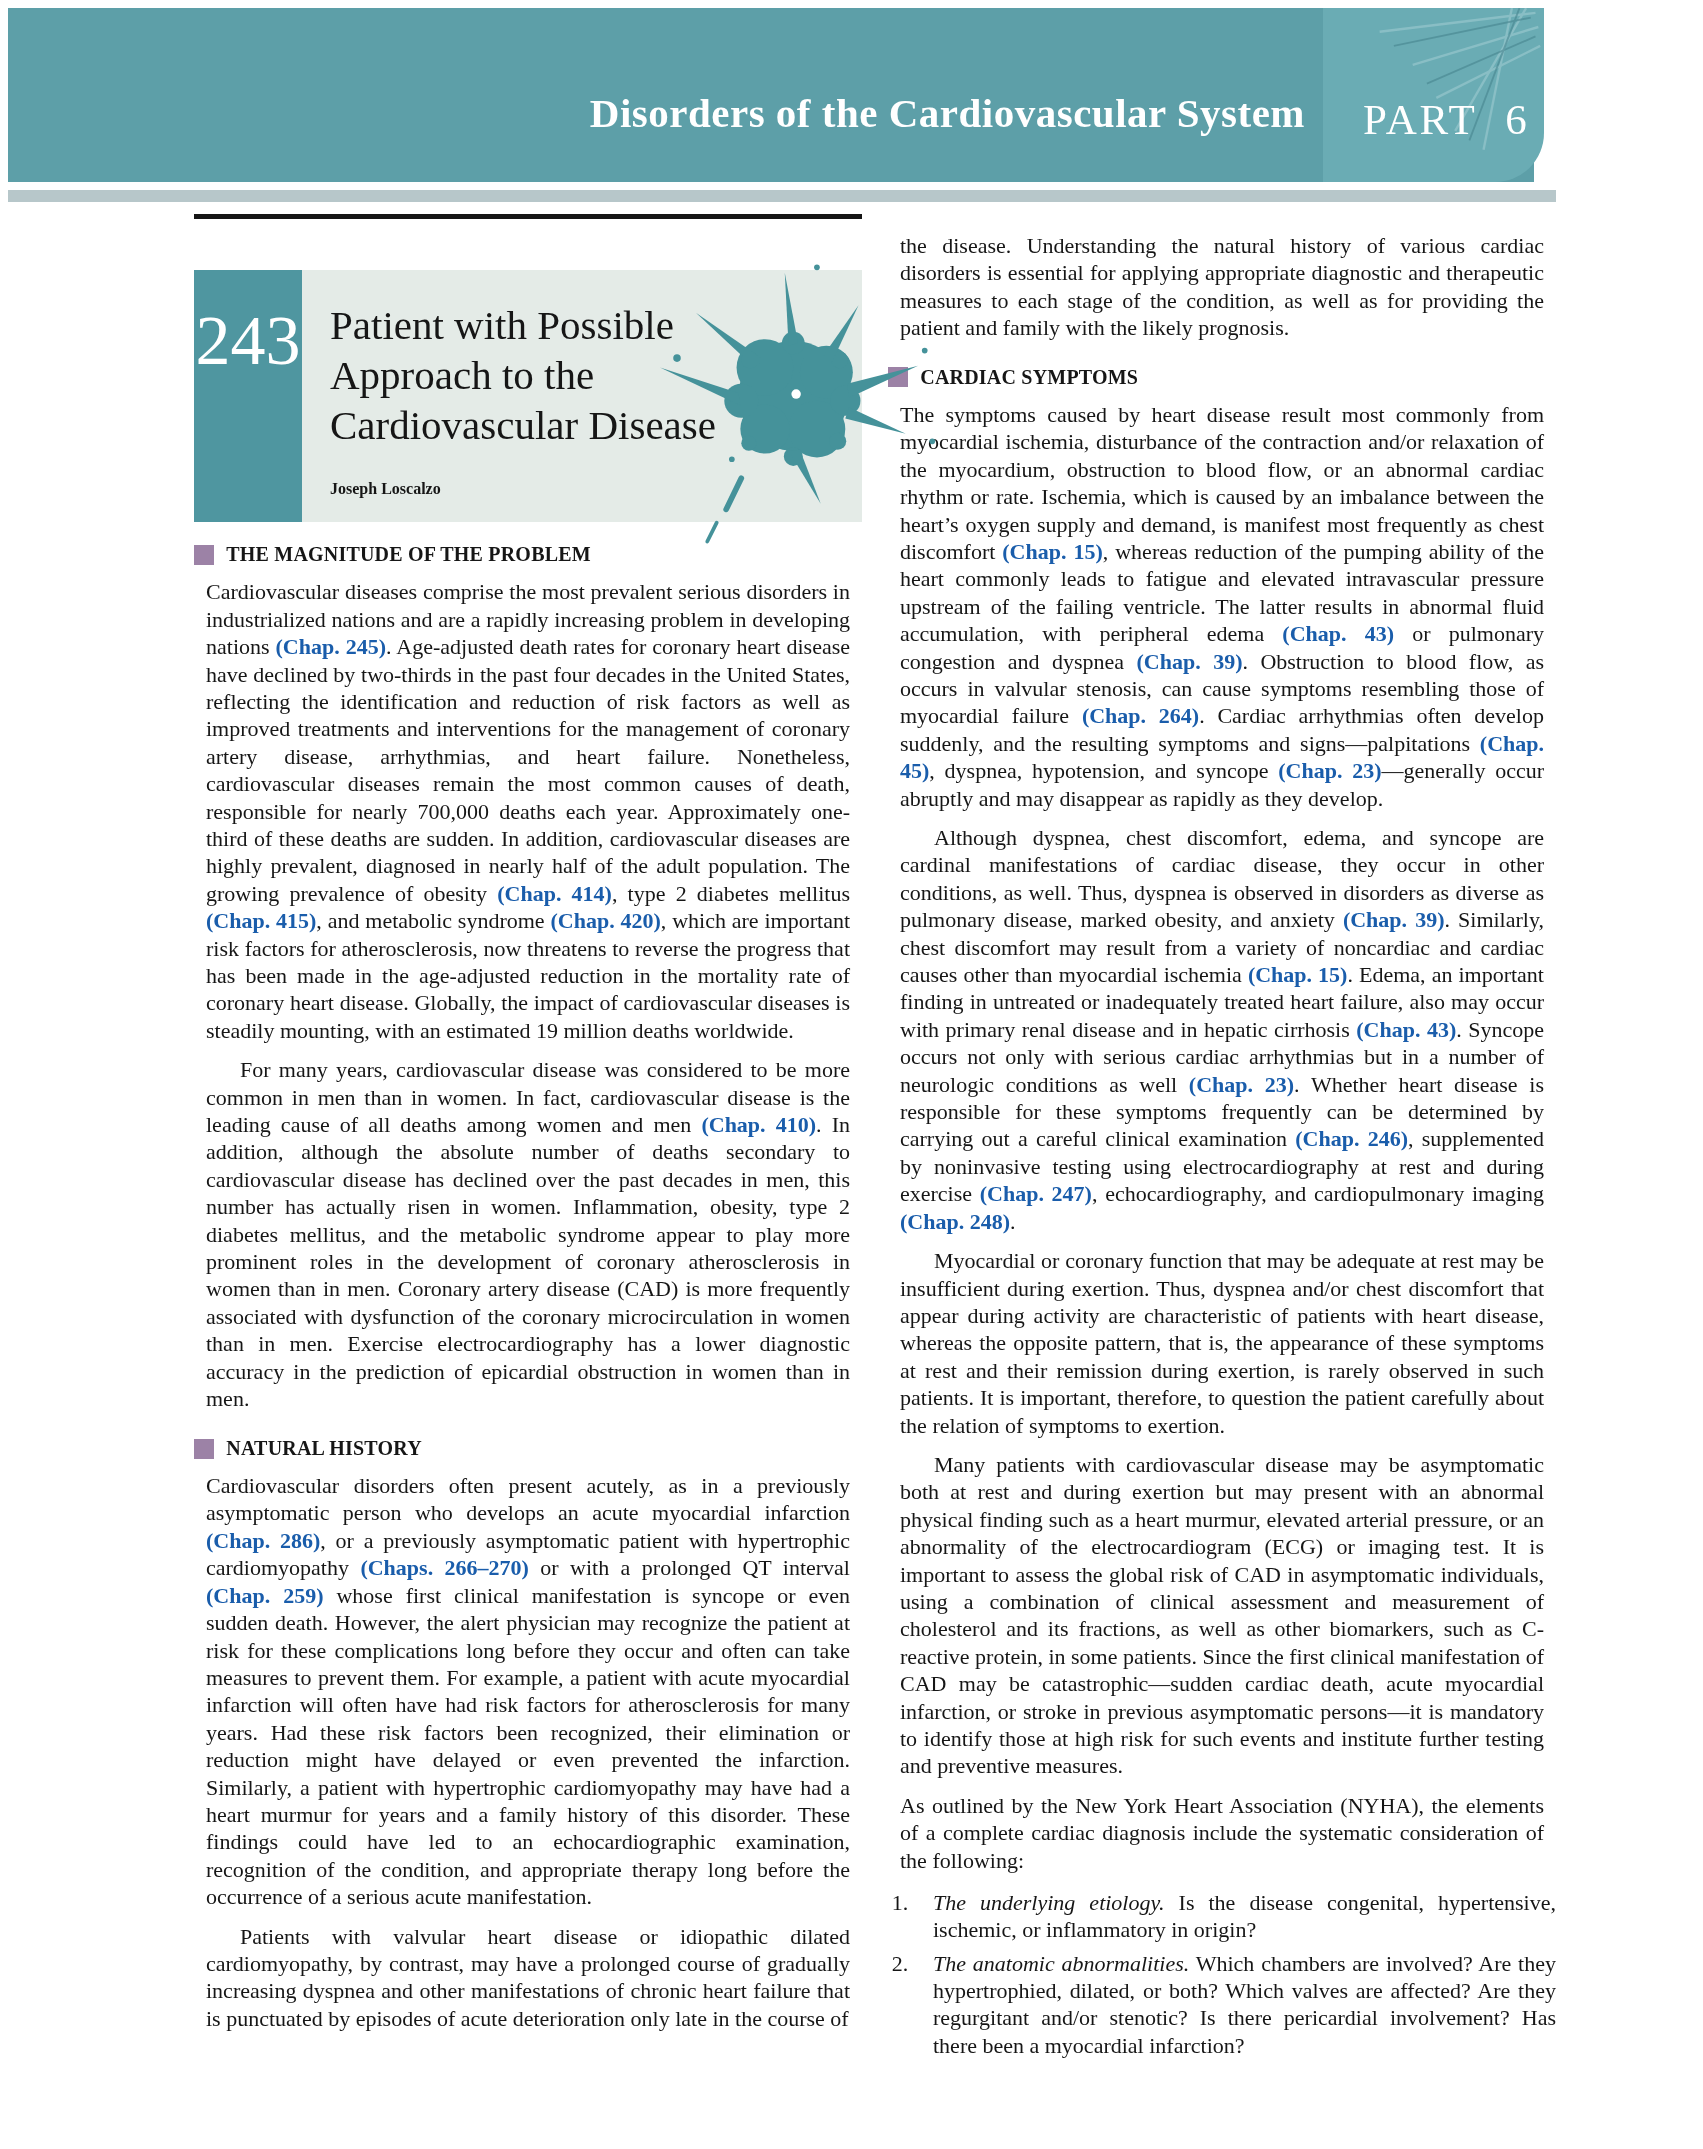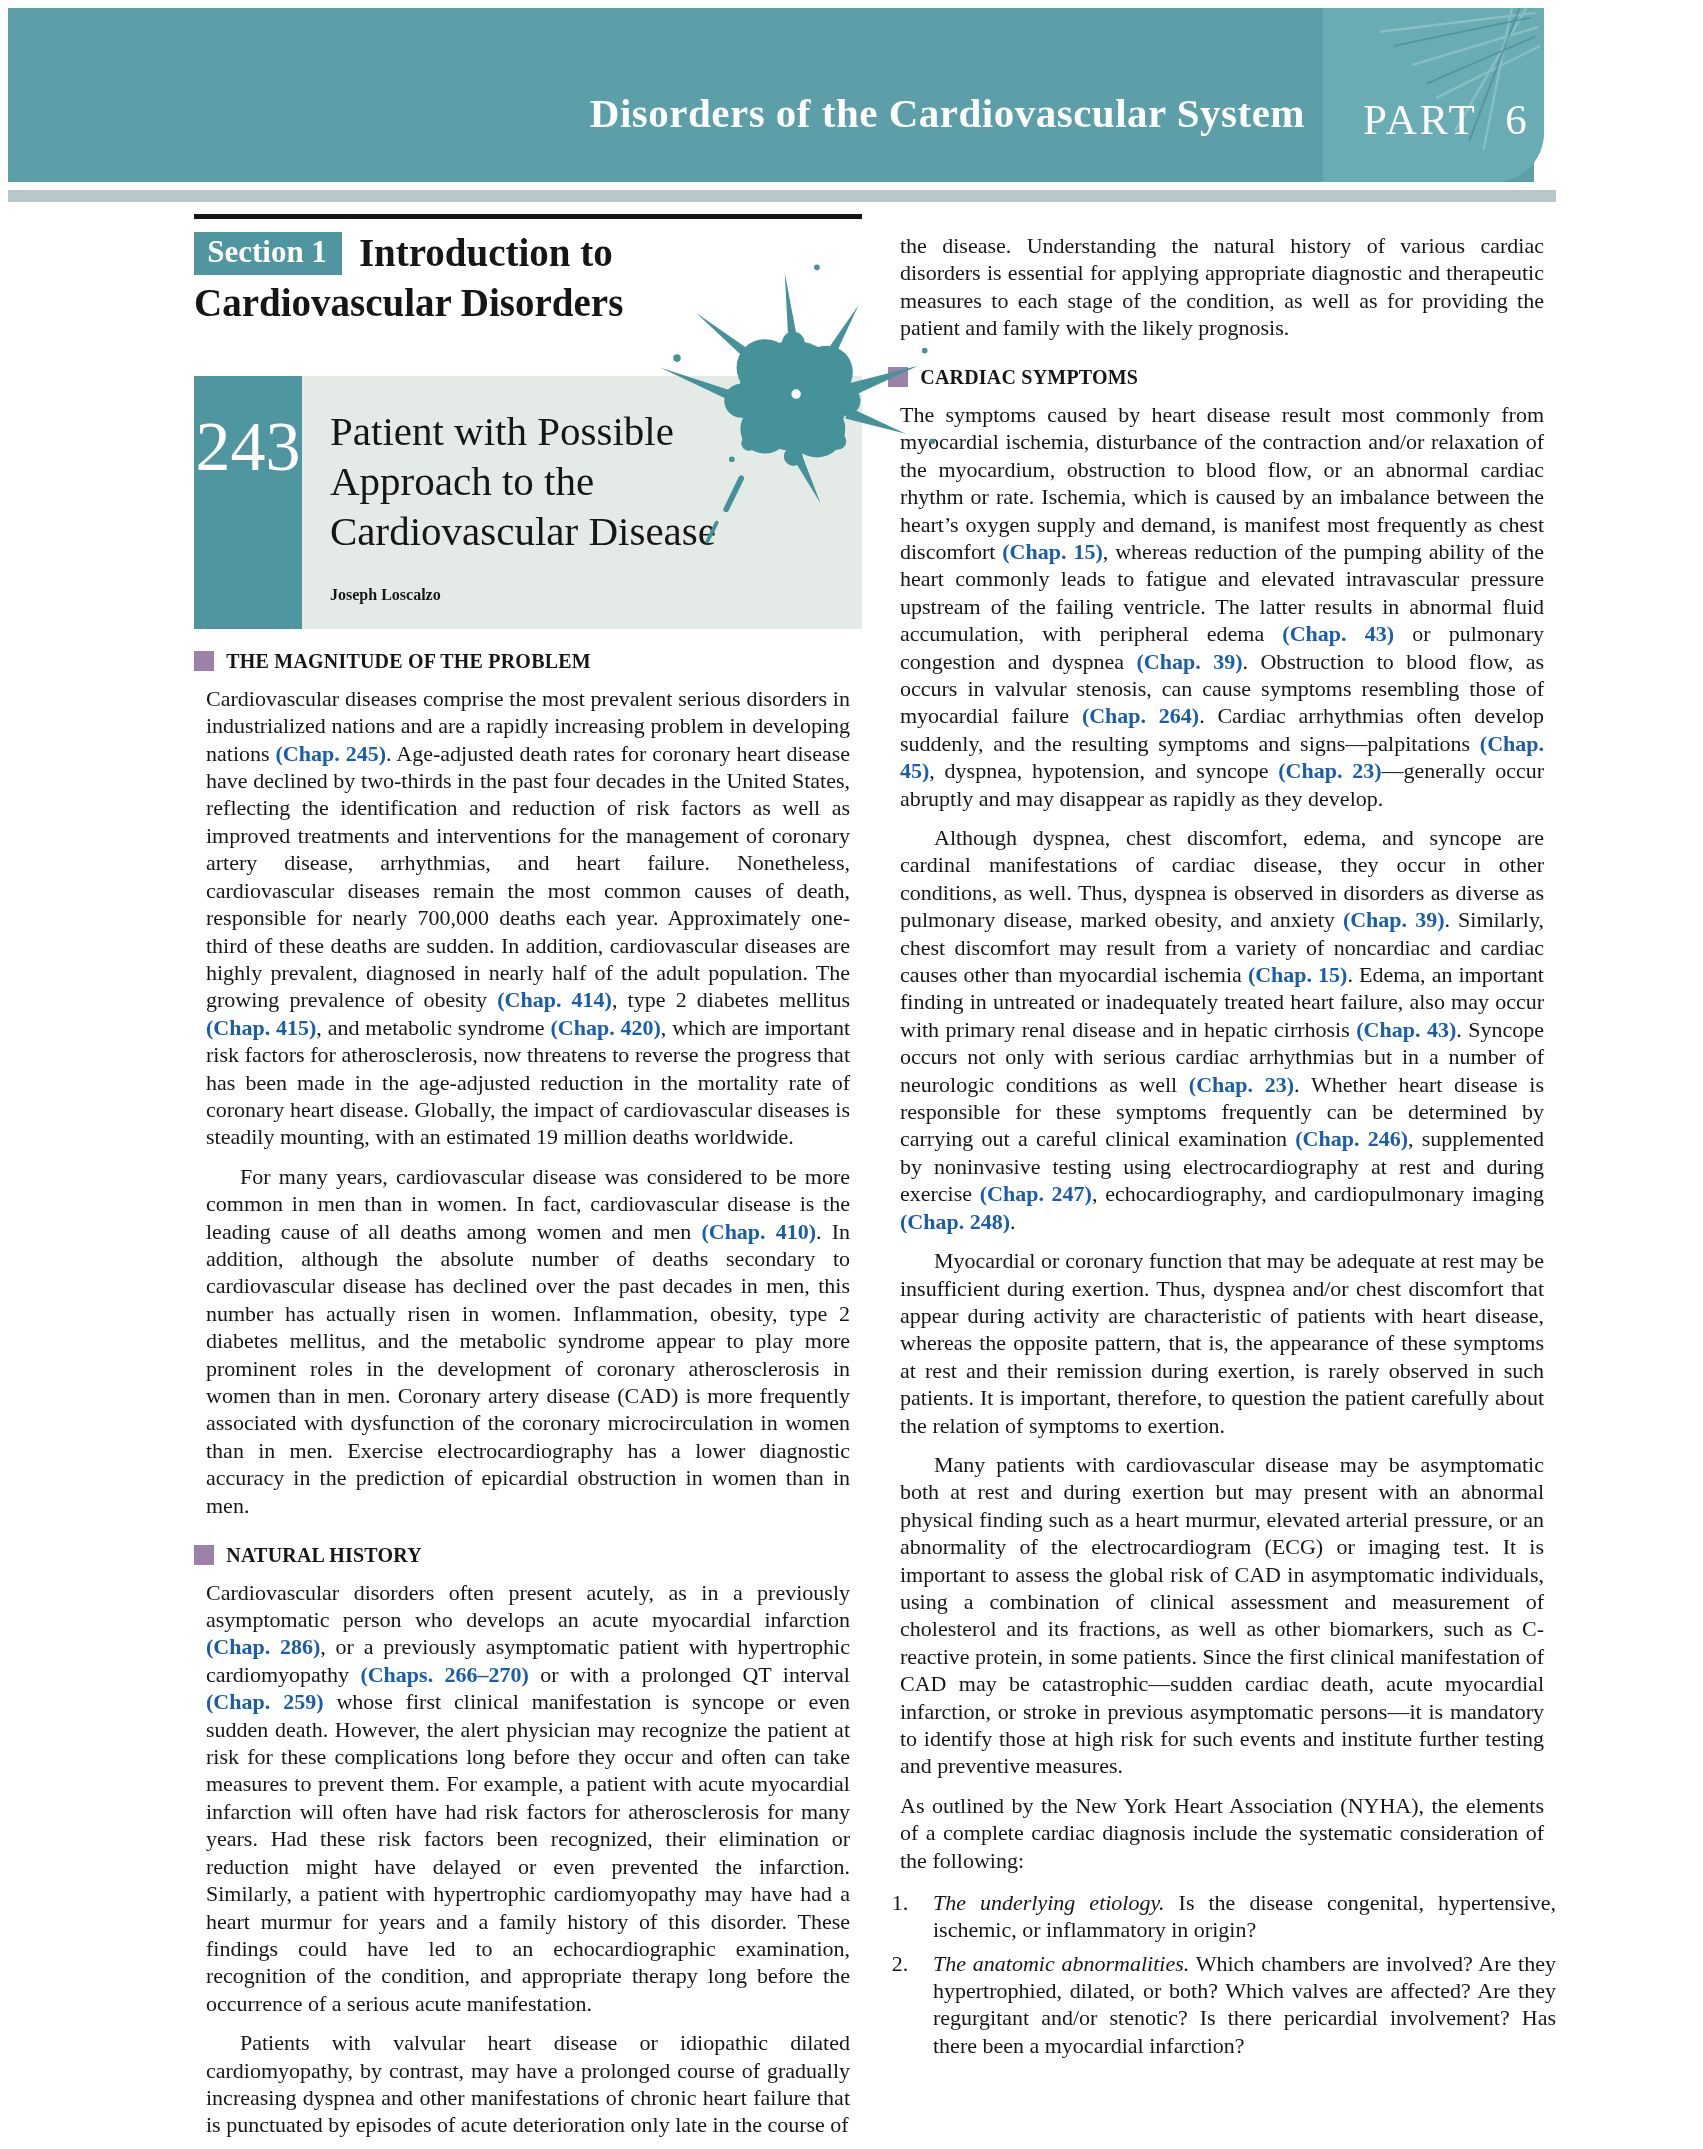--- a/index.html
+++ b/index.html
@@ -113,27 +113,20 @@
     <span class="part-label">PART 6</span>
   </div>
 
   <h1 class="band-title">Disorders of the Cardiovascular System</h1>
 
   <div class="gray-bar"></div>
 
   <div class="col col-left">
     <div class="rule"></div>
 
-    <div>
-      <div class="section-line1">
-        <span class="section-badge">Section 1</span>
-        <span class="section-title">Introduction to</span>
-      </div>
-      <div class="section-line2">Cardiovascular Disorders</div>
-    </div>
 
     <div class="chapter-card">
       <div class="chapter-num">243</div>
       <div class="chapter-body">
         <div class="chapter-title">
           <div>Patient with Possible</div>
           <div>Approach to the</div>
           <div>Cardiovascular Disease</div>
         </div>
         <div class="chapter-author">Joseph Loscalzo</div>

